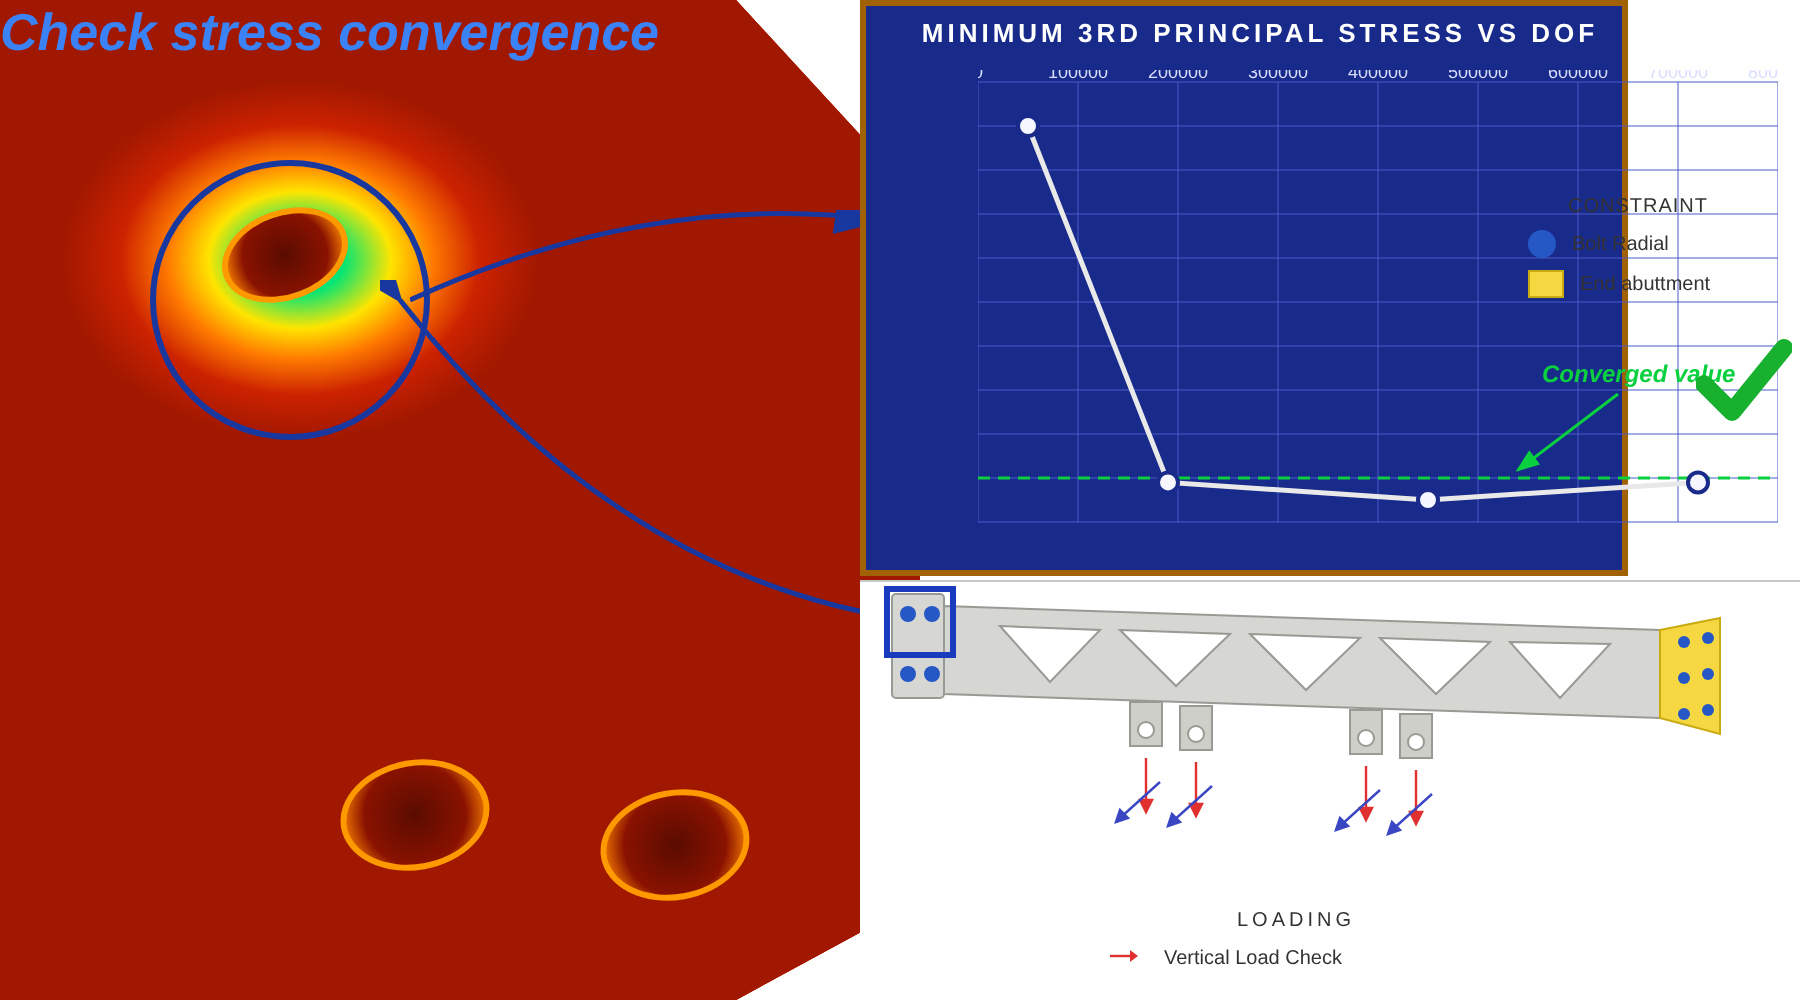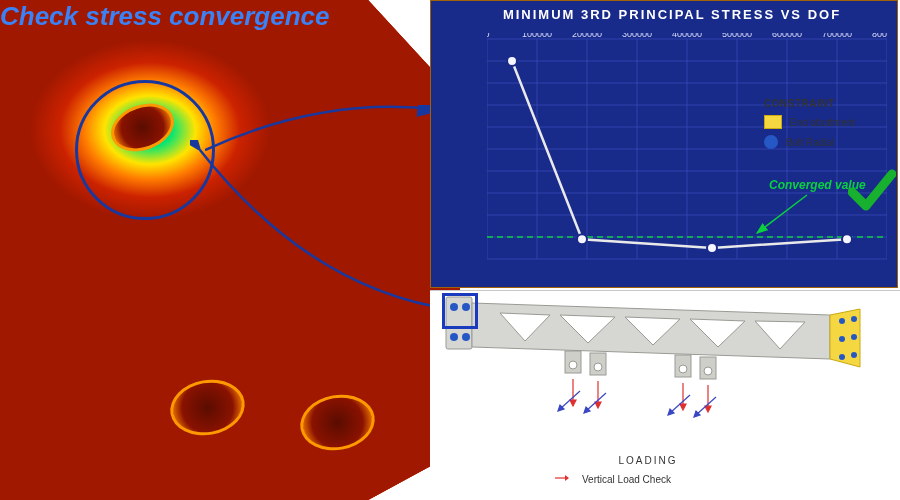--- a/index.html
+++ b/index.html
@@ -58,23 +58,23 @@
   .anno-arrow {
     position: absolute;
     left: 205px; top: 105px;
     width: 240px; height: 70px;
   }
 
   
   .chart {
     position: absolute;
     left: 430px; top: 0px;
-    width: 468px; height: 288px;
+    width: 384px; height: 288px;
     background: #182a8a;
-    border: 1px solid #a16207;
+    border: 3px solid #a16207;
     padding-left: 16px;
   }
   .chart-title {
     text-align: center;
     color: #fff;
     font-size: 13px;
     letter-spacing: 2px;
     padding: 6px 0 6px 0;
     font-weight: 600;
   }
@@ -111,21 +111,21 @@
   .arrow-v { stroke: #e03030; stroke-width: 1.2; fill: #e03030; }
   .arrow-l { stroke: #3a46c2; stroke-width: 1.2; fill: #3a46c2; }
 
   .constraint-box {
     position: absolute;
     right: 6px; top: 98px;
     width: 130px;
     font-size: 10px;
     color: #333;
   }
-  .constraint-title { font-weight: 700; margin-bottom: 6px; font-size: 10px; letter-spacing: 0.5px;}
+  .constraint-title { font-weight: 400; margin-bottom: 6px; font-size: 10px; letter-spacing: 0.5px; margin-left: 20px;}
   .legend-row { display: flex; align-items: center; margin-bottom: 6px; gap: 8px; }
   .swatch-sq { width: 18px; height: 14px; background: #f5d742; border: 1px solid #c9aa10; }
   .swatch-circ { width: 14px; height: 14px; border-radius: 50%; background: #2658c5; }
 
   .loading-box {
     position: absolute;
     left: 548px; top: 455px;
     width: 200px;
     font-size: 10px;
     color: #333;
@@ -326,20 +326,20 @@
           <path d="M18 6 l-4 -3 v6 z" fill="#e03030"></path>
         </svg>
     </span>
     <span>Vertical Load Check</span>
   </div>
 </div>
 
 <div class="constraint-box">
   <div class="constraint-title">CONSTRAINT</div>
   <div class="legend-row">
+    <span class="swatch-circ"></span>
+    <span>Bolt Radial</span>
+  </div>
+  <div class="legend-row">
     <span class="swatch-sq"></span>
     <span>End abuttment</span>
   </div>
-  <div class="legend-row">
-    <span class="swatch-circ"></span>
-    <span>Bolt Radial</span>
-  </div>
 </div>
 
 </body></html>

